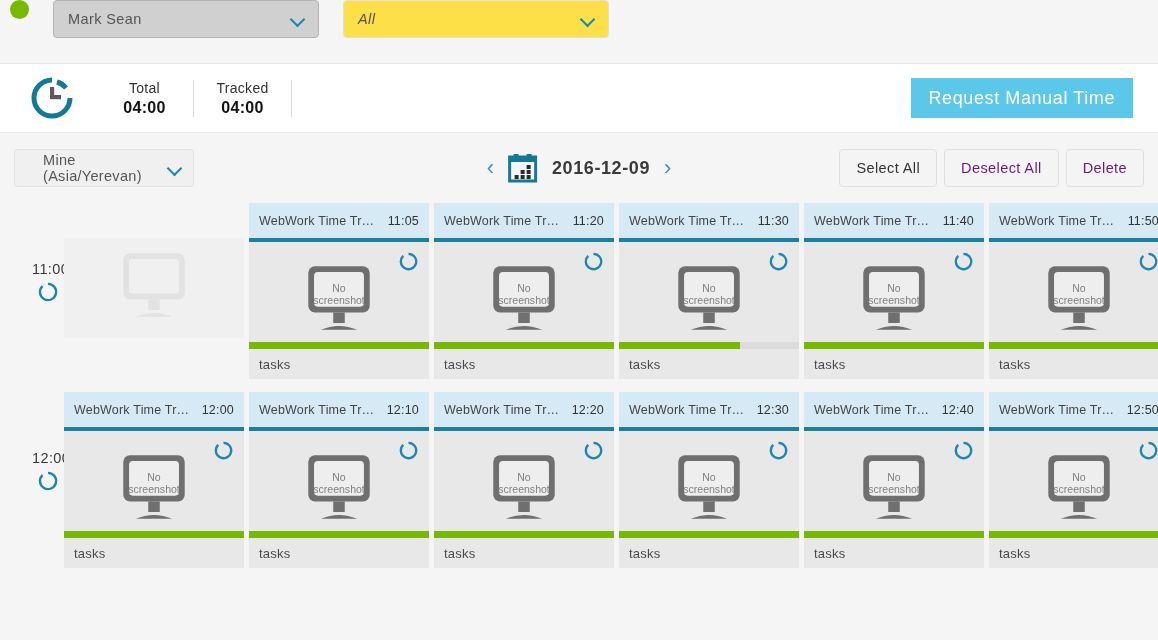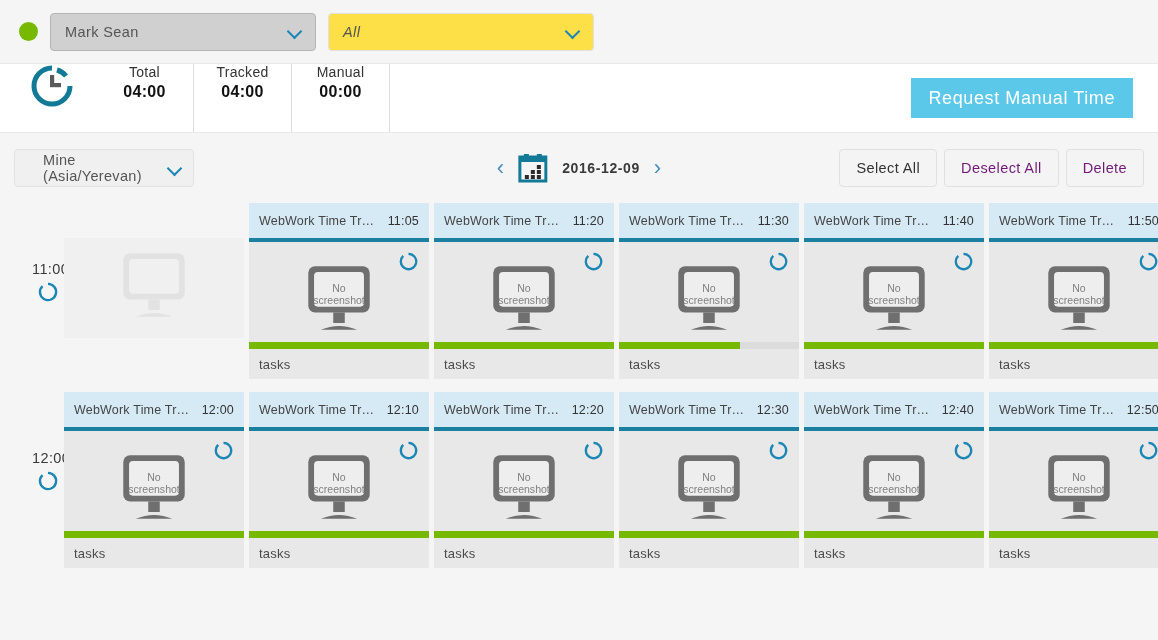--- a/index.html
+++ b/index.html
@@ -8,23 +8,23 @@
     background: #f5f5f5;
     font-family: "Liberation Sans", sans-serif;
     overflow: hidden;
   }
 
   
   .filterbar {
     height: 63px;
     background: #f5f5f5;
     display: flex;
-    align-items: center;
-    padding-left: 19px;
-    gap: 12px;
+    align-items: flex-start;
+    padding-left: 10px;
+    gap: 24px;
   }
   .status-dot {
     width: 19px; height: 19px;
     border-radius: 50%;
     background: #76b900;
     flex: 0 0 auto;
   }
   .select-box {
     height: 38px;
     border-radius: 4px;
@@ -62,20 +62,21 @@
     transform: rotate(45deg);
   }
 
   
   .totals {
     height: 70px;
     background: #ffffff;
     border-top: 1px solid #e8e8e8;
     border-bottom: 1px solid #e8e8e8;
     display: flex;
+    align-items: center;
     padding: 0 14px 0 30px;
     position: relative;
   }
   .clock-icon { width: 44px; height: 44px; flex: 0 0 auto; margin-right: 22px; }
   .stat {
     min-width: 98px;
     text-align: center;
     padding: 0 16px;
     border-right: 1px solid #dcdcdc;
   }
@@ -128,21 +129,21 @@
     gap: 14px;
   }
   .arrow {
     font-size: 22px;
     color: #4a90b8;
     cursor: pointer;
     line-height: 1;
     font-family: "Liberation Sans", sans-serif;
   }
   .cal-icon { width: 30px; height: 30px; flex: 0 0 auto; }
-  .date-text { font-size: 14px; color: #3a3a3a; font-weight: bold; letter-spacing: .6px; }
+  .date-text { font-size: 18px; color: #3a3a3a; font-weight: bold; letter-spacing: .6px; }
   .btn-group {
     position: absolute;
     right: 14px;
     display: flex;
     gap: 7px;
   }
   .tbtn {
     height: 38px;
     padding: 6px 16px;
     border: 1px solid #e0e0e0;
@@ -241,24 +242,20 @@
     <rect x="20" y="19" width="11" height="4.2" fill="#5a5a5a"></rect>
   </svg>
 
   <div class="stat">
     <div class="stat-label">Total</div>
     <div class="stat-value">04:00</div>
   </div>
   <div class="stat">
     <div class="stat-label">Tracked</div>
     <div class="stat-value">04:00</div>
-  </div>
-  <div class="stat">
-    <div class="stat-label">Manual</div>
-    <div class="stat-value">00:00</div>
   </div>
 
   <button class="btn-manual">Request  Manual  Time</button>
 </div>
 
 <div class="toolbar">
   <div class="tz-box">
     <span>Mine  (Asia/Yerevan)</span>
     <span class="chev"></span>
   </div>

